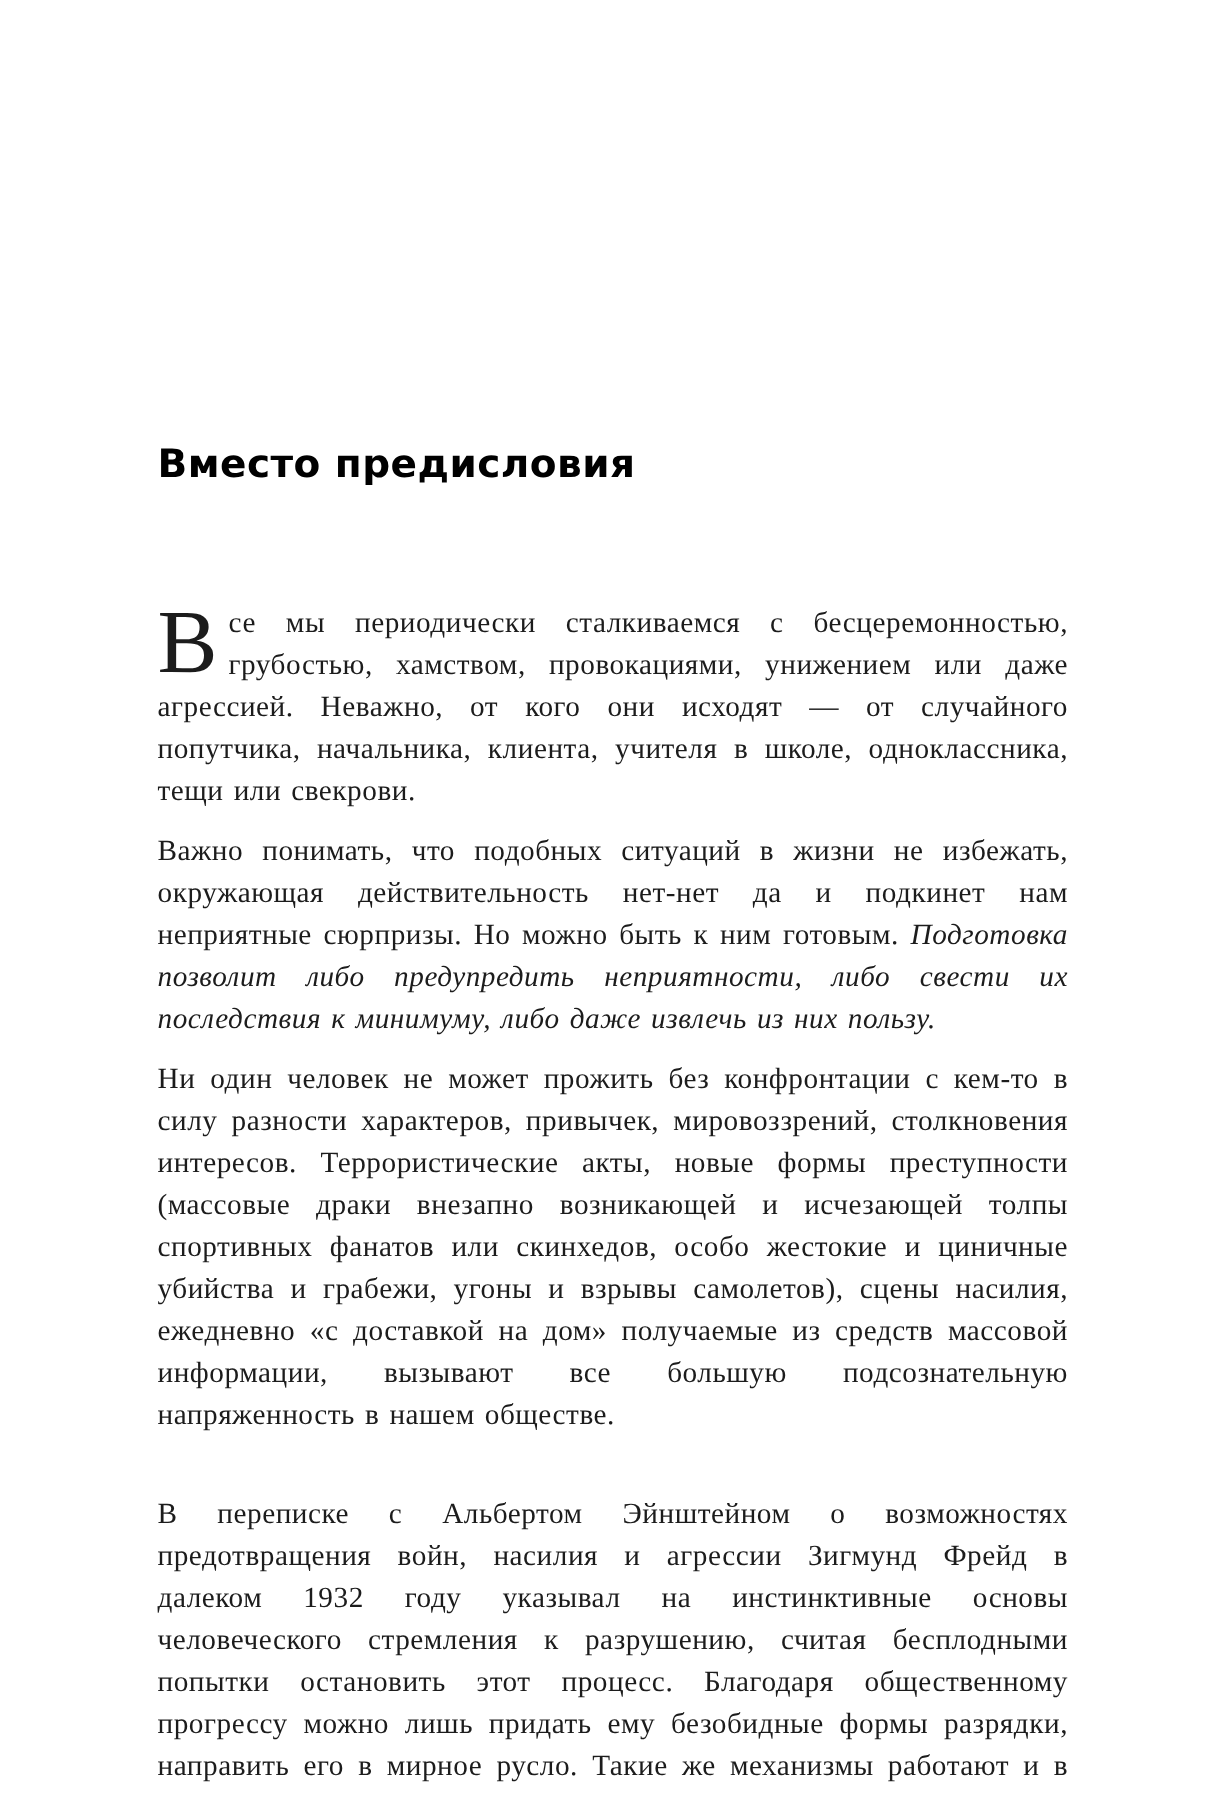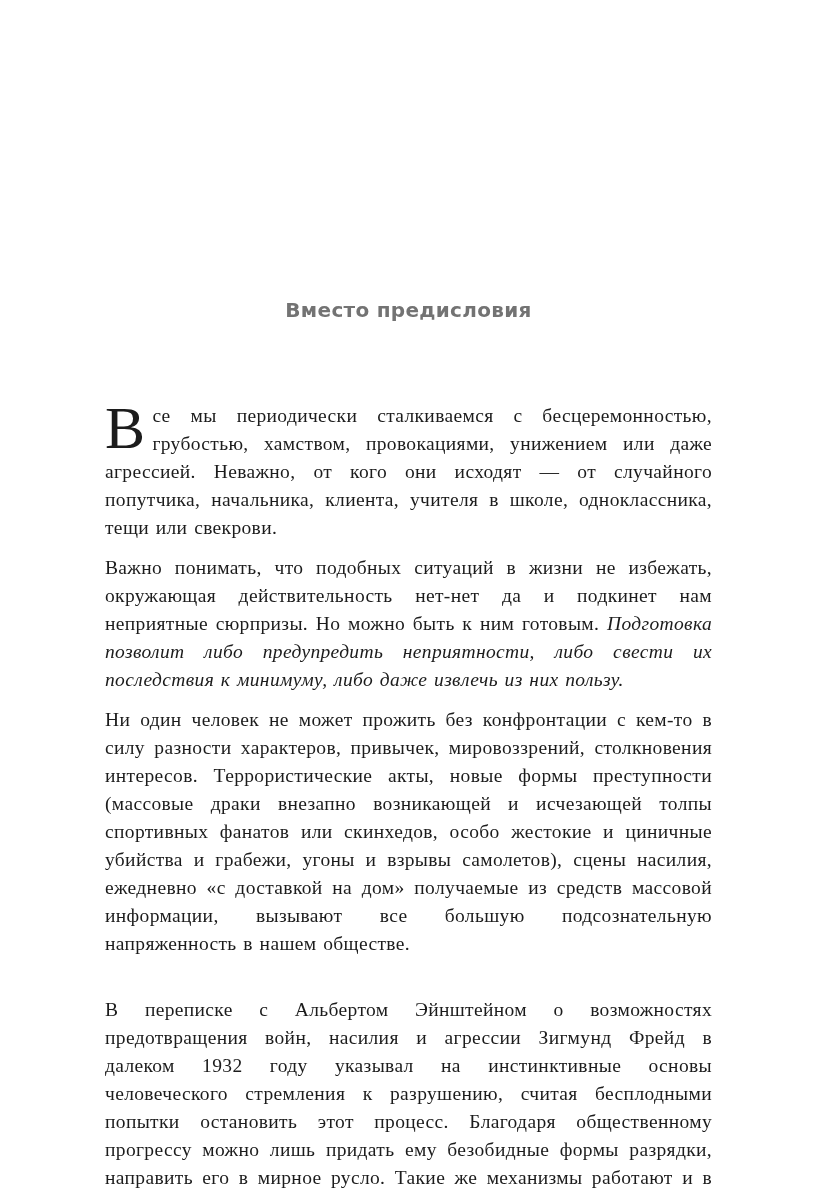--- a/index.html
+++ b/index.html
@@ -14,25 +14,24 @@
     margin: 0 auto;
     background: #ffffff;
     box-sizing: border-box;
     padding: 292px 105px 0 105px;
     overflow: hidden;
   }
   .chapter-title {
     margin: 0;
     font-family: "DejaVu Sans", "Liberation Sans", sans-serif;
     font-weight: 700;
-    font-size: 20px;
+    font-size: 26px;
     line-height: 36px;
     letter-spacing: 0.3px;
-    text-align: center;
-    color: #737373;
+    color: #000000;
   }
   .body-text {
     margin-top: 74px;
     font-family: "Liberation Serif", "DejaVu Serif", serif;
     font-size: 19.5px;
     line-height: 28px;
     letter-spacing: 0.35px;
     word-spacing: 1.5px;
     color: #1c1c1c;
     text-align: justify;

